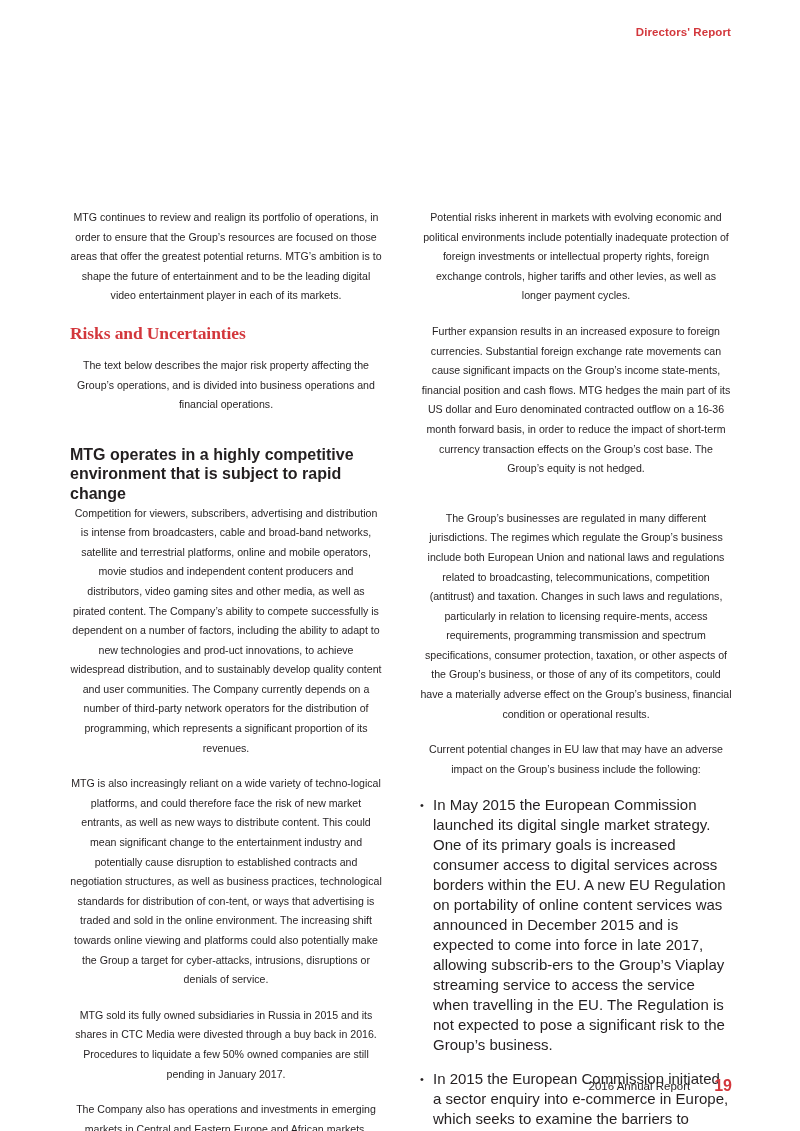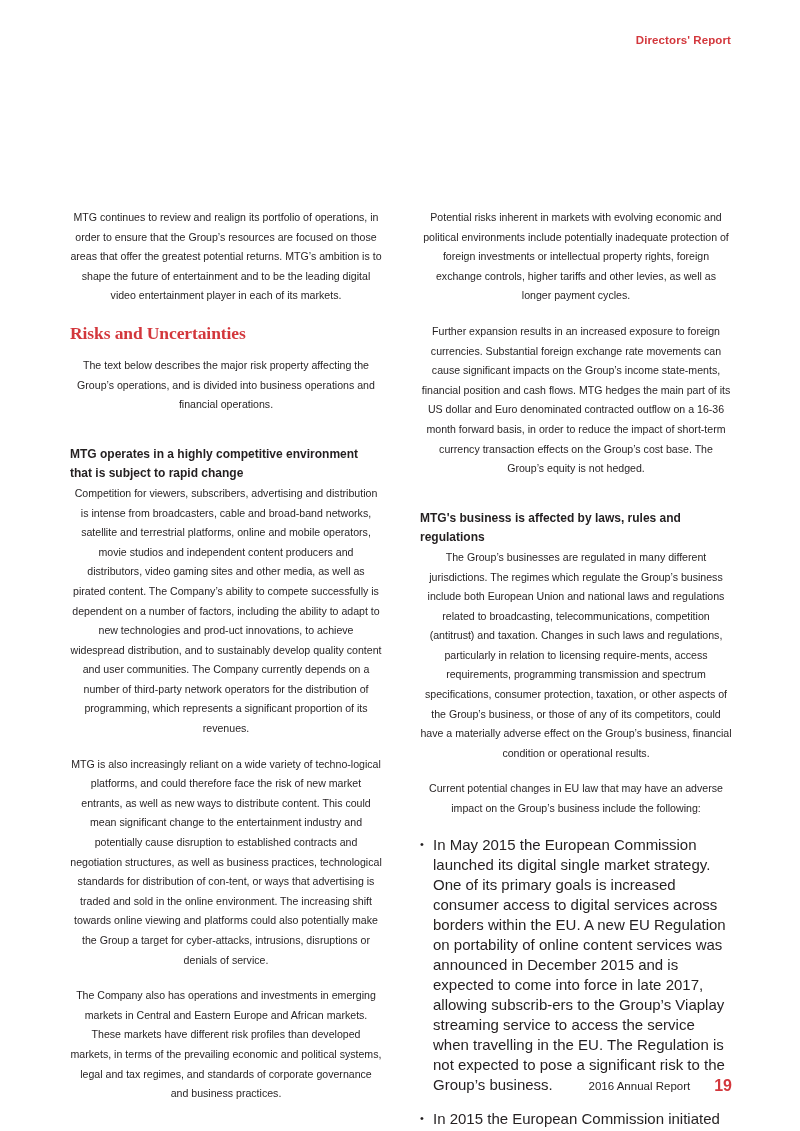--- a/index.html
+++ b/index.html
@@ -12,21 +12,21 @@
     color: #1a1a1a;
     position: relative;
     overflow: hidden;
   }
   .page {
     position: absolute;
     inset: 0;
   }
   .running-head {
     position: absolute;
-    top: 34px;
+    top: 26px;
     right: 69px;
     font-size: 11.5px;
     font-weight: bold;
     color: #d3373c;
     letter-spacing: 0.1px;
   }
   .columns {
     position: absolute;
     top: 208px;
     left: 70px;
@@ -49,21 +49,21 @@
     margin: 12px 0 12px 0;
     font-size: 17.5px;
     line-height: 22px;
     font-weight: bold;
     color: #d3373c;
     letter-spacing: -0.1px;
     font-family: Liberation Serif, serif;
   }
   h2.sub {
     margin: 0 0 0 0;
-    font-size: 12px;
+    font-size: 16px;
     line-height: 19.6px;
     font-weight: bold;
     color: #231f20;
   }
   .spacer-sm { height: 14px; }
   ul.bullets {
     margin: 0;
     padding: 0;
     list-style: none;
   }
@@ -118,32 +118,32 @@
 
       <p class="body">The text below describes the major risk property affecting the Group’s operations, and is divided into business operations and financial operations.</p>
 
       <div class="spacer-sm"></div>
 
       <h2 class="sub">MTG operates in a highly competitive environment that is subject to rapid change</h2>
       <p class="body">Competition for viewers, subscribers, advertising and distribution is intense from broadcasters, cable and broad-band networks, satellite and terrestrial platforms, online and mobile operators, movie studios and independent content producers and distributors, video gaming sites and other media, as well as pirated content. The Company’s ability to compete successfully is dependent on a number of factors, including the ability to adapt to new technologies and prod-uct innovations, to achieve widespread distribution, and to sustainably develop quality content and user communities. The Company currently depends on a number of third-party network operators for the distribution of programming, which represents a significant proportion of its revenues.</p>
 
       <p class="body">MTG is also increasingly reliant on a wide variety of techno-logical platforms, and could therefore face the risk of new market entrants, as well as new ways to distribute content. This could mean significant change to the entertainment industry and potentially cause disruption to established contracts and negotiation structures, as well as business practices, technological standards for distribution of con-tent, or ways that advertising is traded and sold in the online environment. The increasing shift towards online viewing and platforms could also potentially make the Group a target for cyber-attacks, intrusions, disruptions or denials of service.</p>
 
+      <p class="body">MTG sold its fully owned subsidiaries in Russia in 2015 and its shares in CTC Media were divested through a buy back in 2016. Procedures to liquidate a few 50% owned companies are still pending in January 2017.</p>
 
       <p class="body">The Company also has operations and investments in emerging markets in Central and Eastern Europe and African markets. These markets have different risk profiles than developed markets, in terms of the prevailing economic and political systems, legal and tax regimes, and standards of corporate governance and business practices.</p>
     </div>
 
     <div class="col">
       <p class="body">Potential risks inherent in markets with evolving economic and political environments include potentially inadequate protection of foreign investments or intellectual property rights, foreign exchange controls, higher tariffs and other levies, as well as longer payment cycles.</p>
 
       <p class="body">Further expansion results in an increased exposure to foreign currencies. Substantial foreign exchange rate movements can cause significant impacts on the Group’s income state-ments, financial position and cash flows. MTG hedges the main part of its US dollar and Euro denominated contracted outflow on a 16-36 month forward basis, in order to reduce the impact of short-term currency transaction effects on the Group’s cost base. The Group’s equity is not hedged.</p>
 
       <div class="spacer-sm"></div>
 
-      <h2 class="sub">MTG's business is affected by laws, rules and regulations</h2>
       <p class="body">The Group’s businesses are regulated in many different jurisdictions. The regimes which regulate the Group’s business include both European Union and national laws and regulations related to broadcasting, telecommunications, competition (antitrust) and taxation. Changes in such laws and regulations, particularly in relation to licensing require-ments, access requirements, programming transmission and spectrum specifications, consumer protection, taxation, or other aspects of the Group’s business, or those of any of its competitors, could have a materially adverse effect on the Group’s business, financial condition or operational results.</p>
 
       <p class="body">Current potential changes in EU law that may have an adverse impact on the Group’s business include the following:</p>
 
       <ul class="bullets">
         <li>In May 2015 the European Commission launched its digital single market strategy. One of its primary goals is increased consumer access to digital services across borders within the EU. A new EU Regulation on portability of online content services was announced in December 2015 and is expected to come into force in late 2017, allowing subscrib-ers to the Group’s Viaplay streaming service to access the service when travelling in the EU. The Regulation is not expected to pose a significant risk to the Group’s business.</li>
         <li>In 2015 the European Commission initiated a sector enquiry into e-commerce in Europe, which seeks to examine the barriers to accessing goods and services online across borders. A decision is possible during 2017.</li>
 
       </ul>
     </div>

